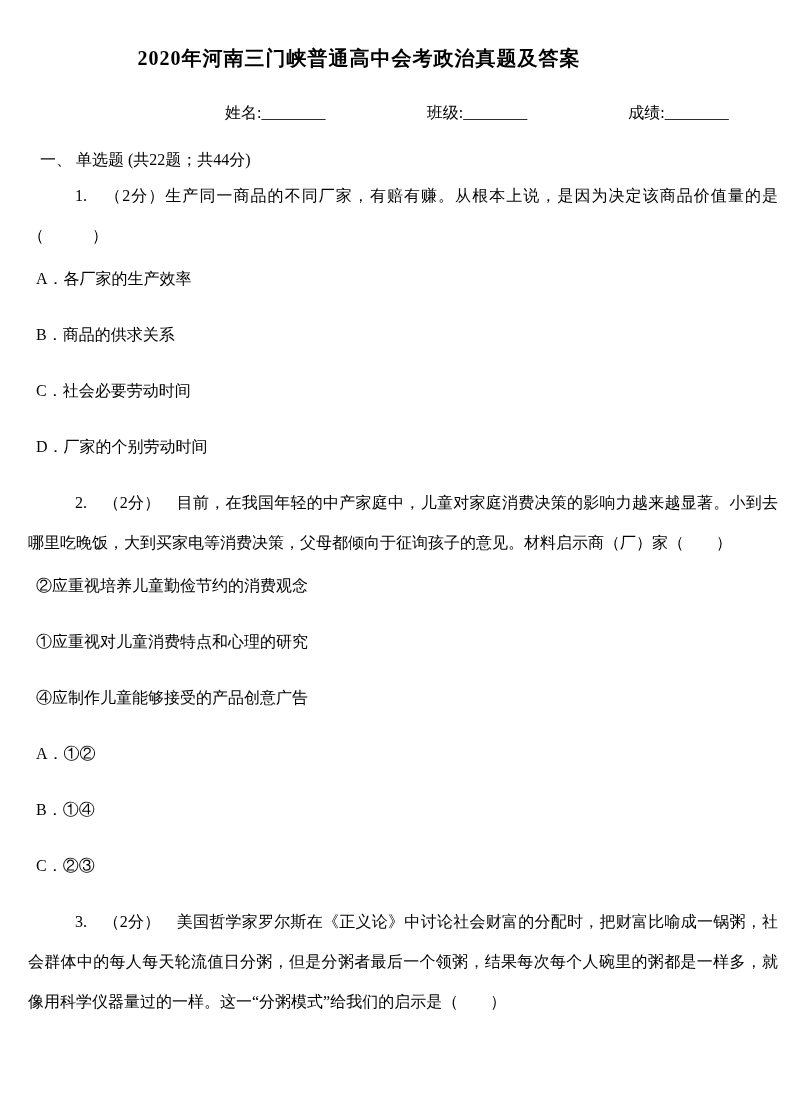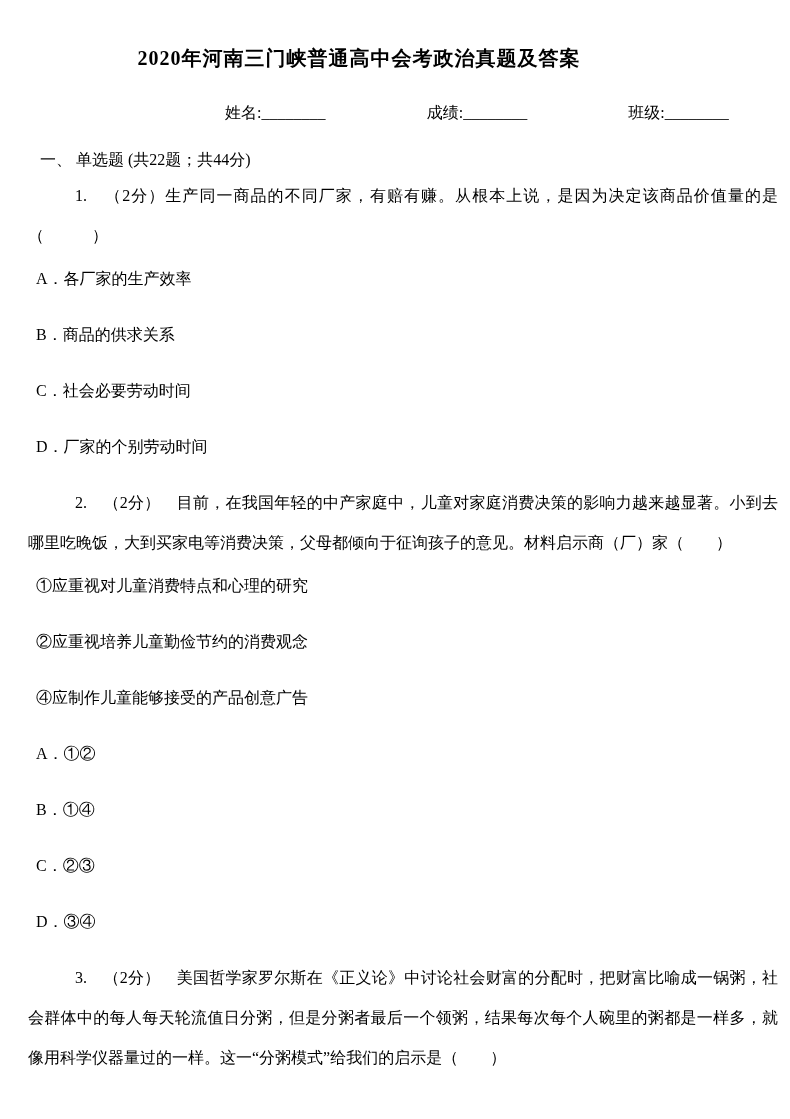--- a/index.html
+++ b/index.html
@@ -59,46 +59,45 @@
 
 <div class="page">
 
   <div class="doc-title">2020年河南三门峡普通高中会考政治真题及答案</div>
 
   <div class="meta-row">
     <div class="meta-field">
       <span>姓名:</span><span class="blank-line">________</span>
     </div>
     <div class="meta-field">
-      <span>成绩:</span><span class="blank-line">________</span>
+      <span>班级:</span><span class="blank-line">________</span>
     </div>
     <div class="meta-field">
-      <span>班级:</span><span class="blank-line">________</span>
+      <span>成绩:</span><span class="blank-line">________</span>
     </div>
   </div>
 
   <div class="section-heading">一、 单选题 (共22题；共44分)</div>
 
   <div class="question q1">
     <p class="stem">1.　（2分）生产同一商品的不同厂家，有赔有赚。从根本上说，是因为决定该商品价值量的是（　　　）</p>
     <p class="option">A．各厂家的生产效率</p>
     <p class="option">B．商品的供求关系</p>
     <p class="option">C．社会必要劳动时间</p>
     <p class="option">D．厂家的个别劳动时间</p>
   </div>
 
   <div class="question q2">
     <p class="stem">2.　（2分）　目前，在我国年轻的中产家庭中，儿童对家庭消费决策的影响力越来越显著。小到去哪里吃晚饭，大到买家电等消费决策，父母都倾向于征询孩子的意见。材料启示商（厂）家（　　）</p>
+    <p class="sub-item">②应重视培养儿童勤俭节约的消费观念</p>
     <p class="sub-item">①应重视对儿童消费特点和心理的研究</p>
-    <p class="sub-item">②应重视培养儿童勤俭节约的消费观念</p>
     <p class="sub-item">④应制作儿童能够接受的产品创意广告</p>
     <p class="option">A．①②</p>
     <p class="option">B．①④</p>
     <p class="option">C．②③</p>
-    <p class="option">D．③④</p>
   </div>
 
   <div class="question q3">
     <p class="stem">3.　（2分）　美国哲学家罗尔斯在《正义论》中讨论社会财富的分配时，把财富比喻成一锅粥，社会群体中的每人每天轮流值日分粥，但是分粥者最后一个领粥，结果每次每个人碗里的粥都是一样多，就像用科学仪器量过的一样。这一“分粥模式”给我们的启示是（　　）</p>
 
   </div>
 
 </div>
 
 </body></html>

